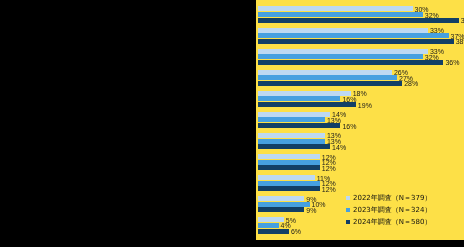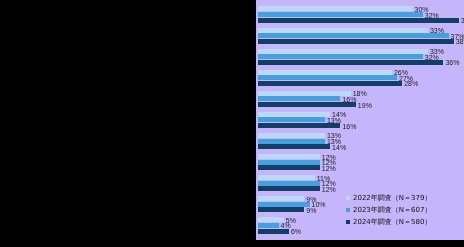--- a/index.html
+++ b/index.html
@@ -18,21 +18,21 @@
     width: 464px;
     height: 247px;
     background: #000000;
   }
   #chart-panel {
     position: absolute;
     left: 256px;
     top: 0px;
     width: 208px;
     height: 240px;
-    background: #c4b5fd;
+    background: #fde047;
     overflow: hidden;
   }
   #plot-area {
     position: absolute;
     left: 2px;
     top: 4px;
     width: 206px;
     height: 232px;
   }
   .bar-group {
@@ -271,21 +271,21 @@
           </div>
         </div>
       </div>
     <div id="legend">
         <div class="legend-item">
           <span class="legend-swatch s0" style="background: rgb(189, 217, 242);"></span>
           <span class="legend-label">2022年調査（N＝379）</span>
         </div>
         <div class="legend-item">
           <span class="legend-swatch s1" style="background: rgb(70, 160, 224);"></span>
-          <span class="legend-label">2023年調査（N＝607）</span>
+          <span class="legend-label">2023年調査（N＝324）</span>
         </div>
         <div class="legend-item">
           <span class="legend-swatch s2" style="background: rgb(18, 63, 102);"></span>
           <span class="legend-label">2024年調査（N＝580）</span>
         </div>
       </div>
   </div>
 
   <div id="bottom-bar"></div>
 

